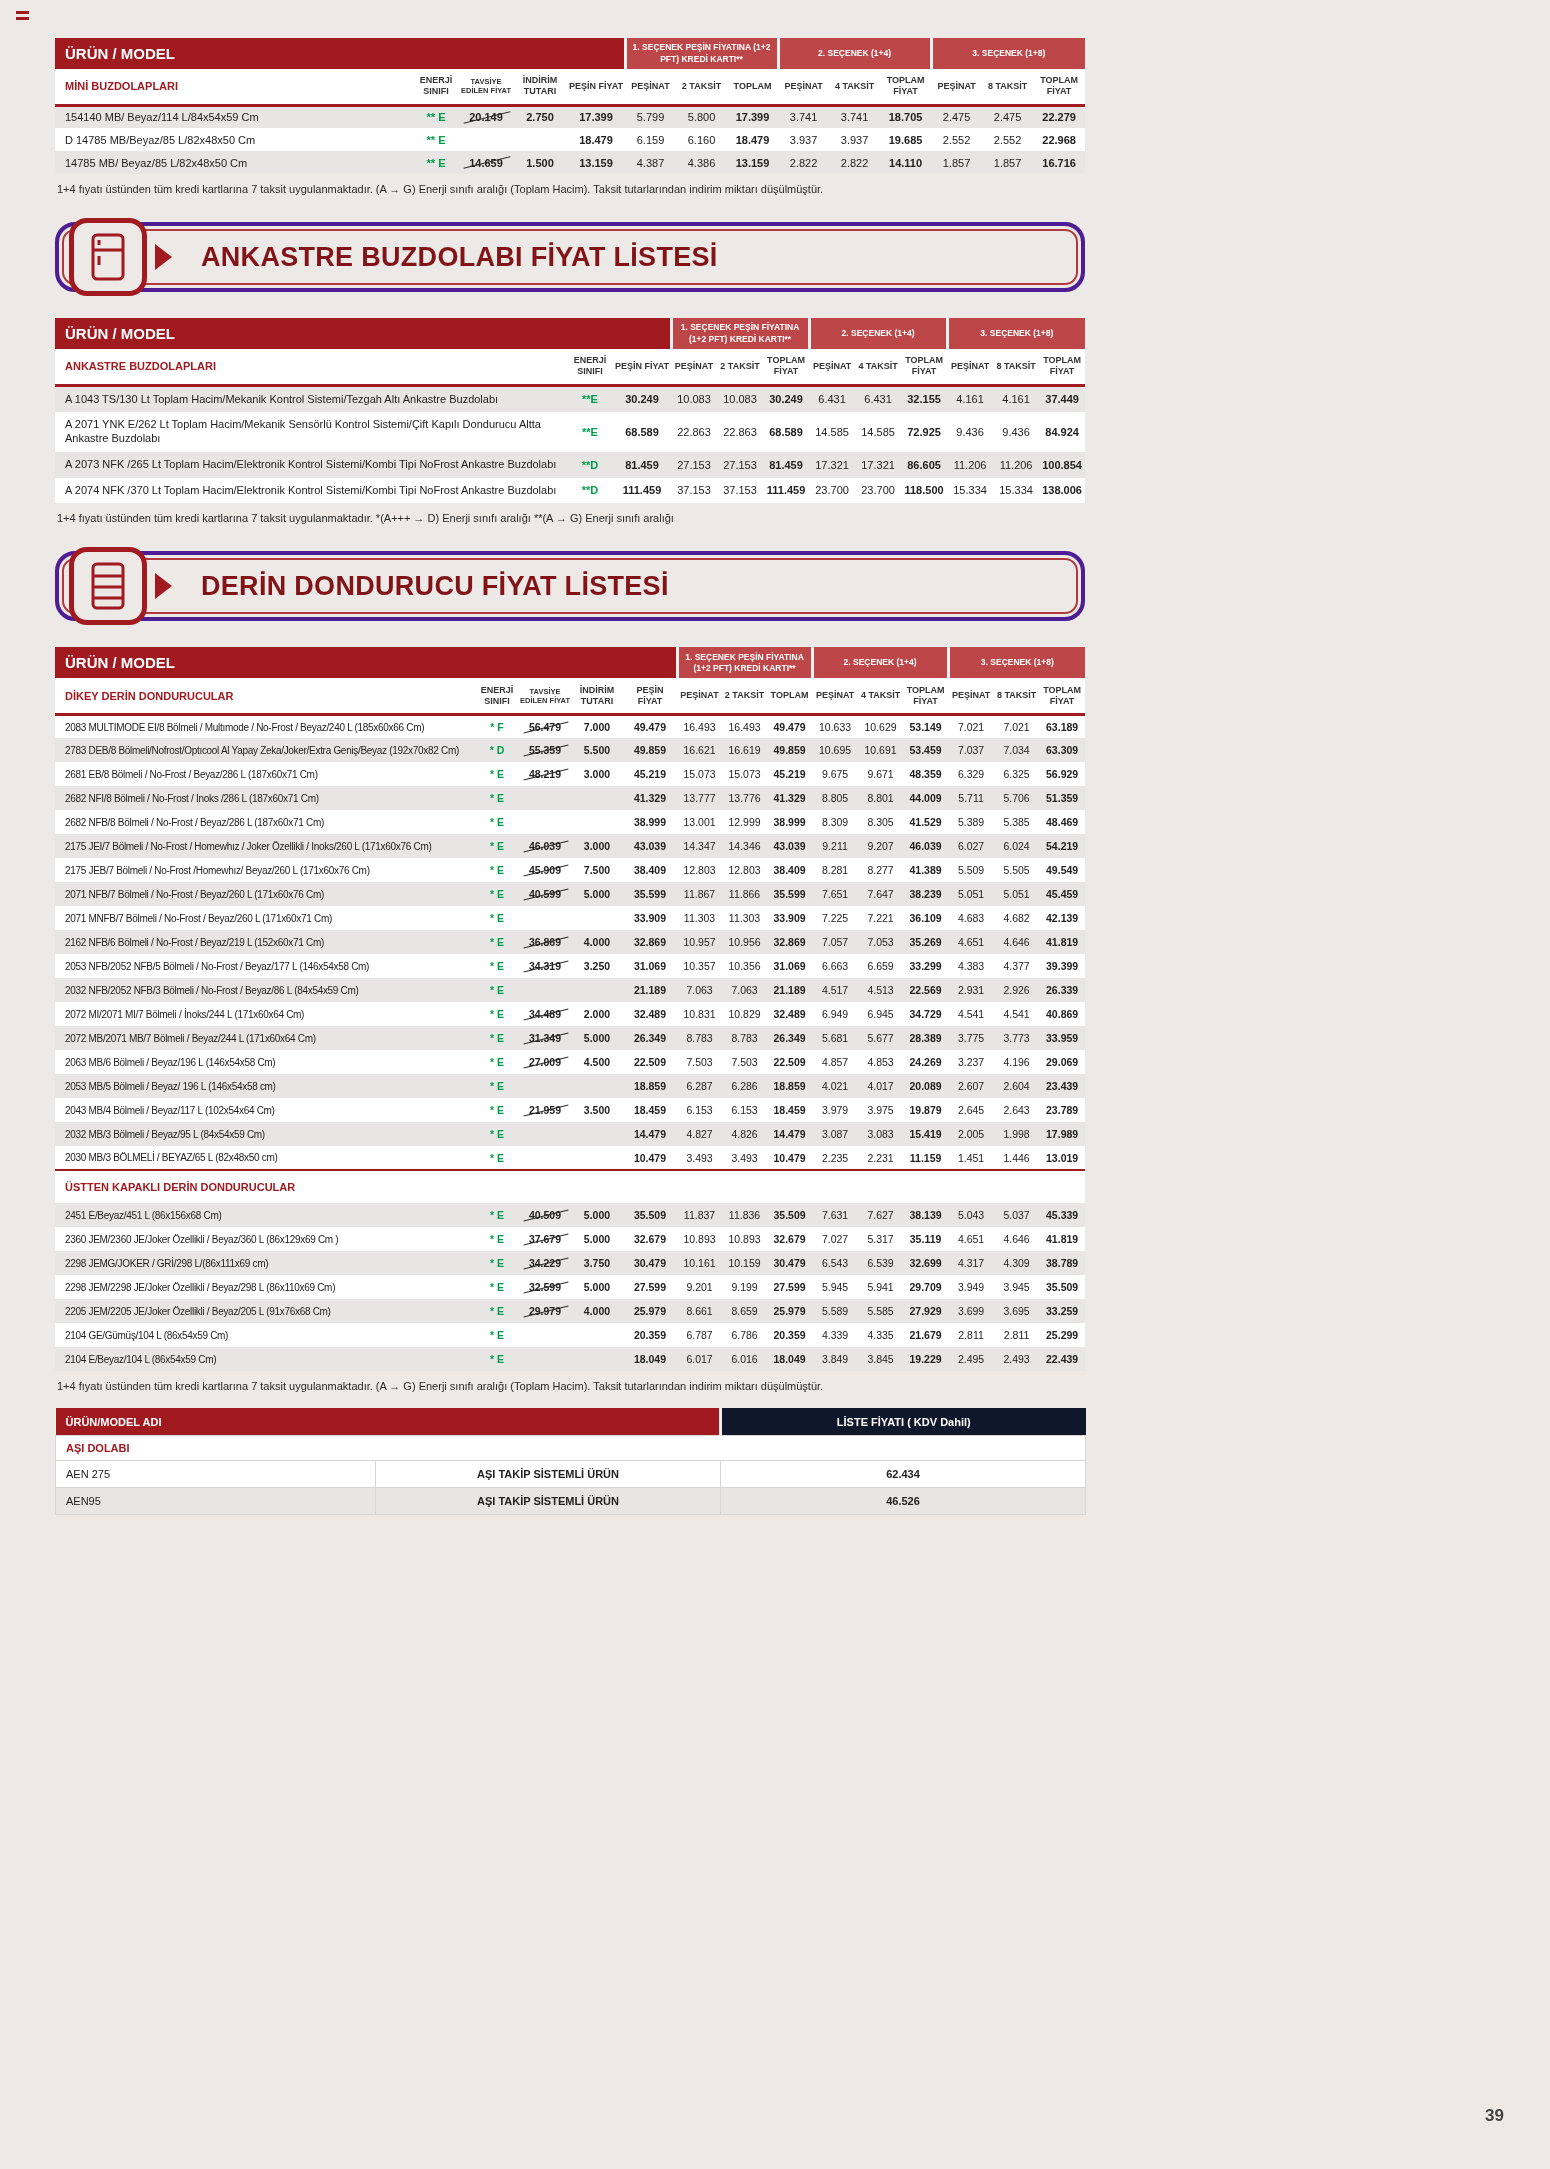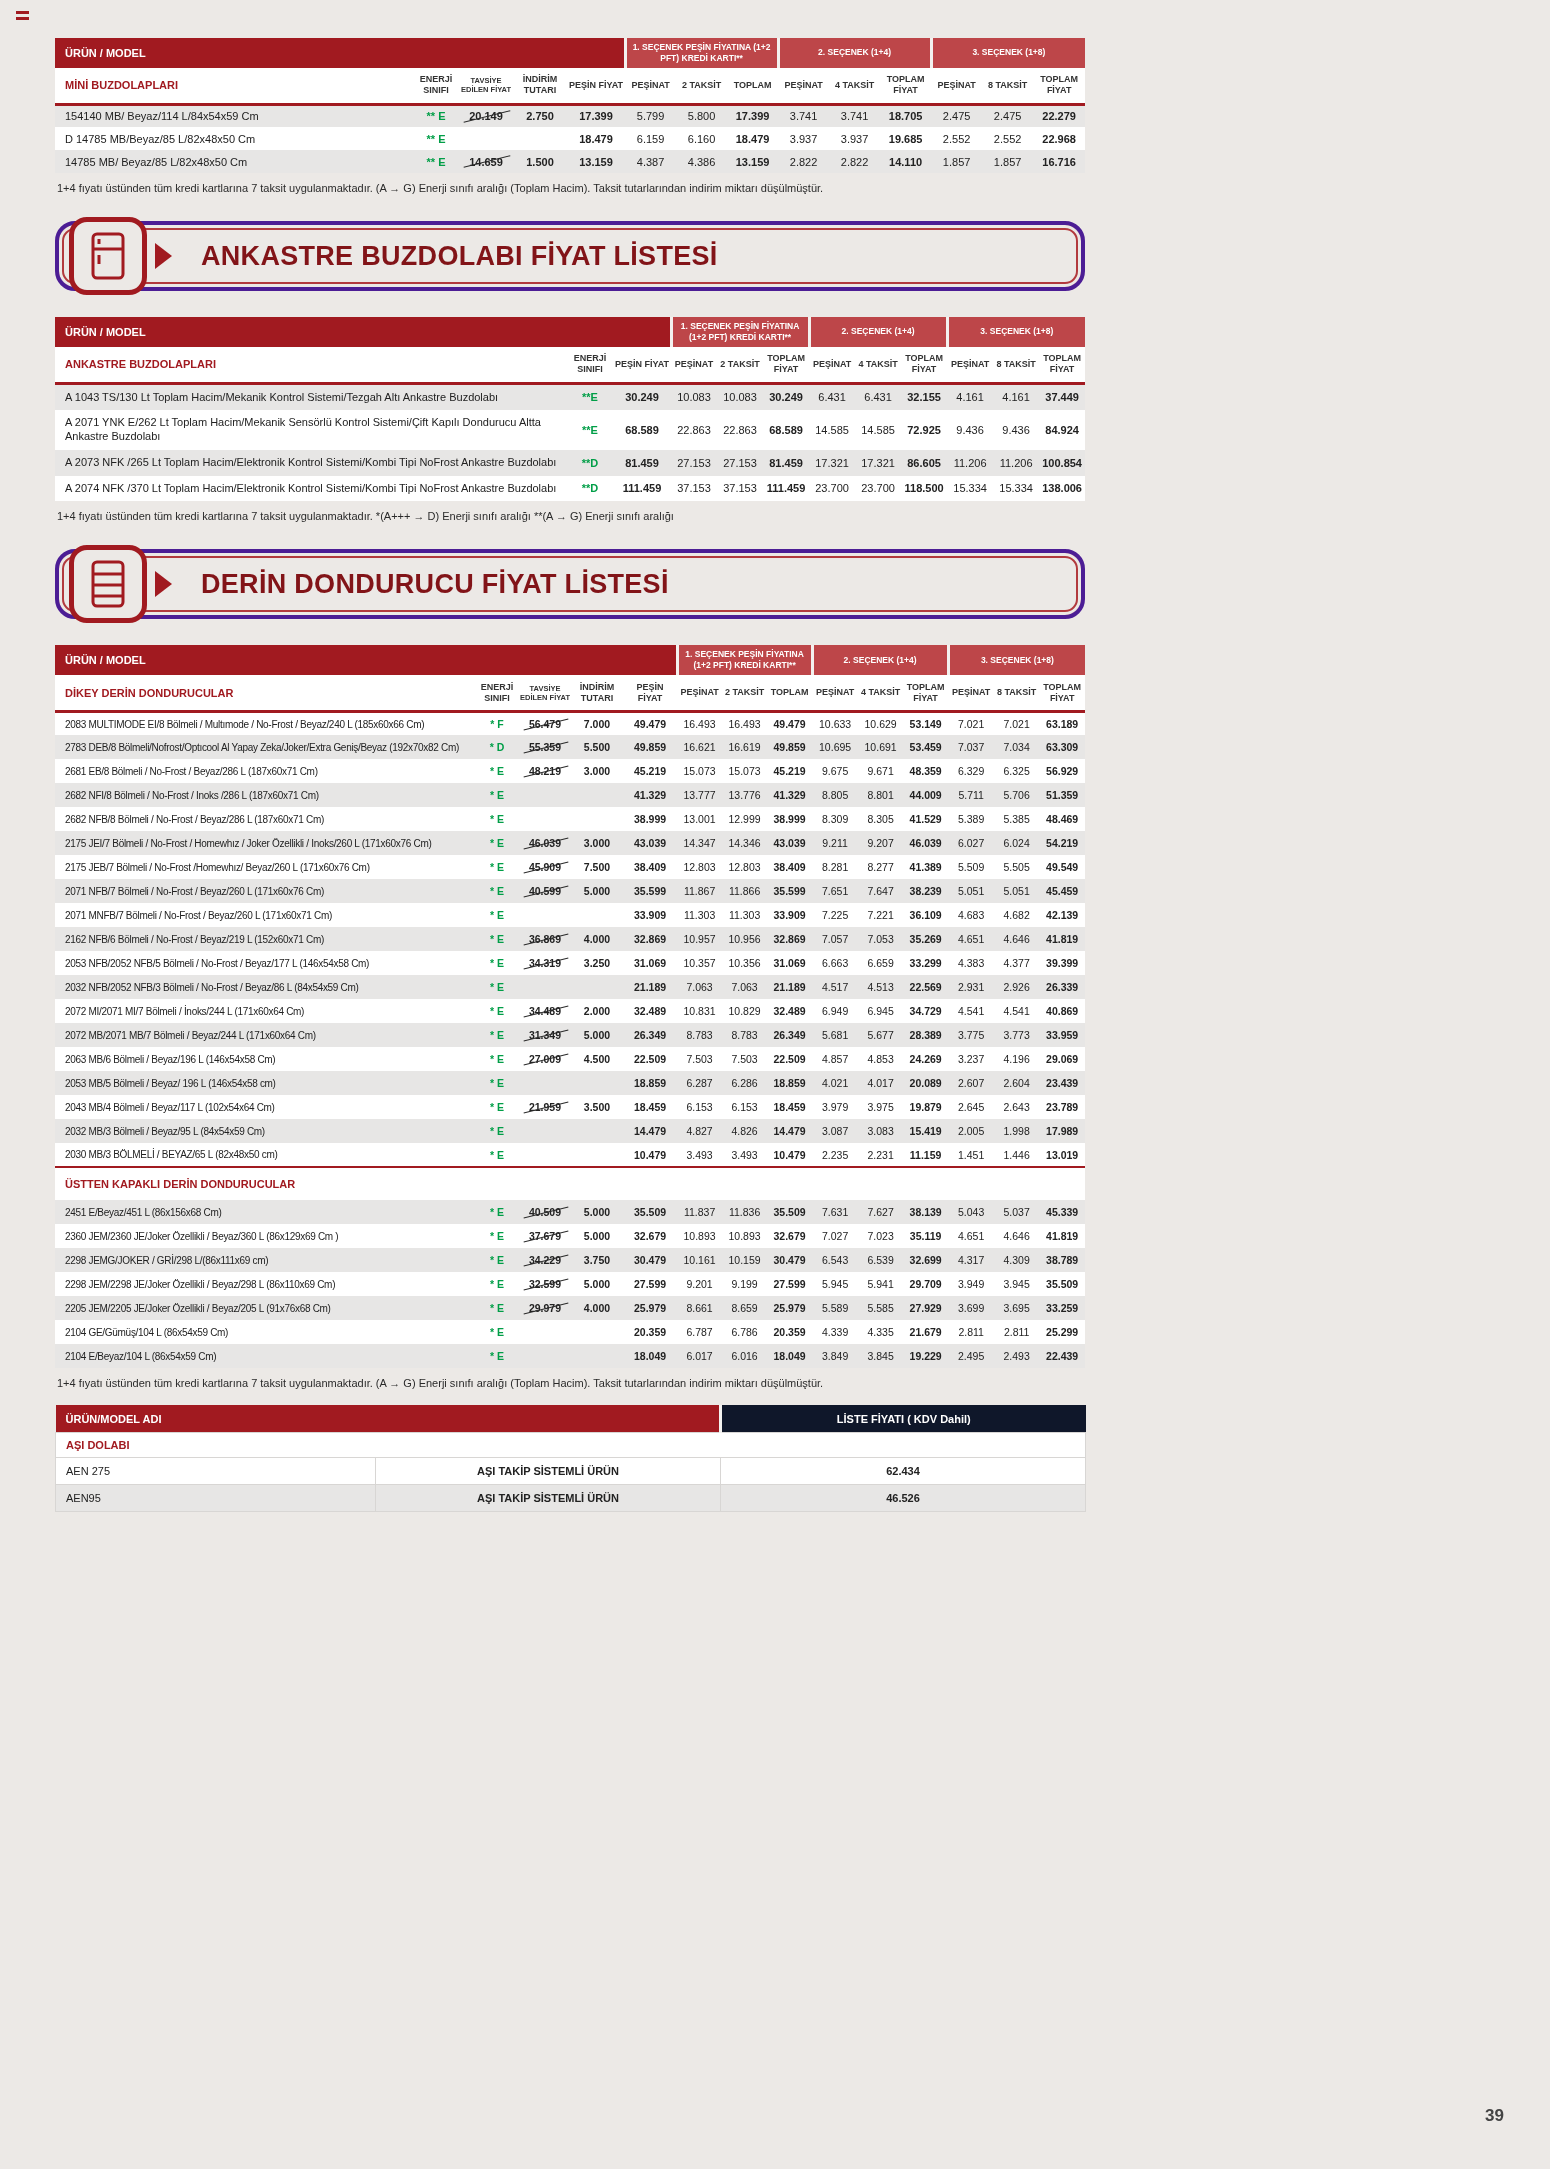--- a/index.html
+++ b/index.html
@@ -17,21 +17,21 @@
   .corner-mark{
     position:absolute; left:16px; top:11px; width:13px; height:9px;
     border-top:3px solid #a11a20; border-bottom:3px solid #a11a20;
   }
   .content{ position:absolute; left:55px; top:38px; width:1030px; }
 
   table{ border-collapse:collapse; width:100%; table-layout:fixed; }
 
   
   .th-dark{
-    background:#a11a20; color:#fff; font-size:11px; font-weight:bold;
+    background:#a11a20; color:#fff; font-size:15px; font-weight:bold;
     text-align:left; padding:7px 10px; vertical-align:middle; height:30px;
   }
   .th-group{
     background:#bd4649; color:#fff; font-size:8.5px; font-weight:bold;
     text-align:center; vertical-align:middle; padding:3px 5px; line-height:1.3;
     border-left:3px solid #f3f1ef;
   }
   .th-section{
     background:#fff; color:#a11a20; font-size:11px; font-weight:bold;
     text-align:left; padding:8px 10px; vertical-align:middle;
@@ -705,21 +705,21 @@
         <tr class="">
           <td class="model">2360 JEM/2360 JE/Joker Özellikli / Beyaz/360 L (86x129x69 Cm )</td>
           <td class="energy">* E</td>
           <td class="bold"><span class="strike">37.679</span></td>
           <td class="bold">5.000</td>
           <td class="bold">32.679</td>
           <td class="">10.893</td>
           <td class="">10.893</td>
           <td class="bold">32.679</td>
           <td class="">7.027</td>
-          <td class="">7.023</td>
+          <td class="">5.317</td>
           <td class="bold">35.119</td>
           <td class="">4.651</td>
           <td class="">4.646</td>
           <td class="bold">41.819</td>
         </tr>
         <tr class="stripe">
           <td class="model">2298 JEMG/JOKER / GRİ/298 L/(86x111x69 cm)</td>
           <td class="energy">* E</td>
           <td class="bold"><span class="strike">34.229</span></td>
           <td class="bold">3.750</td>

